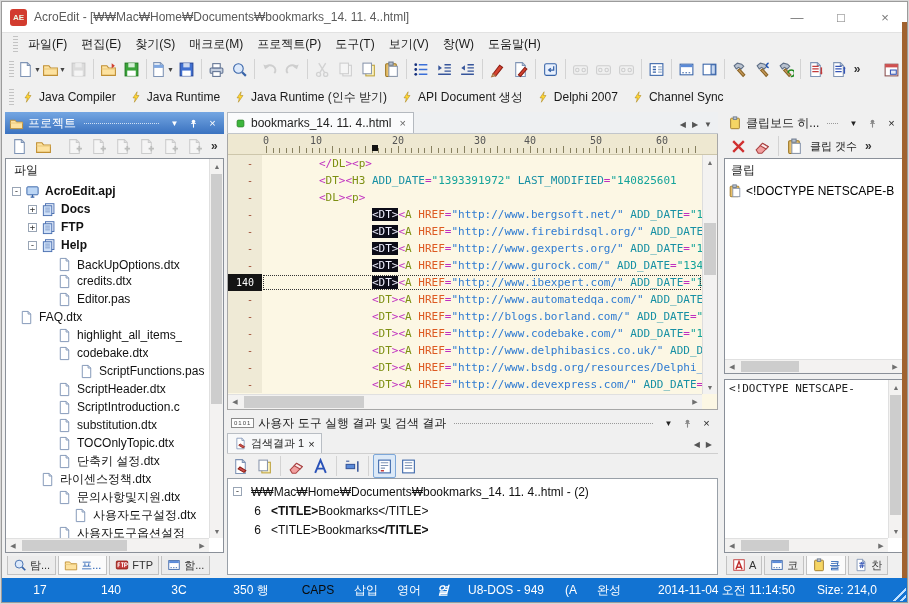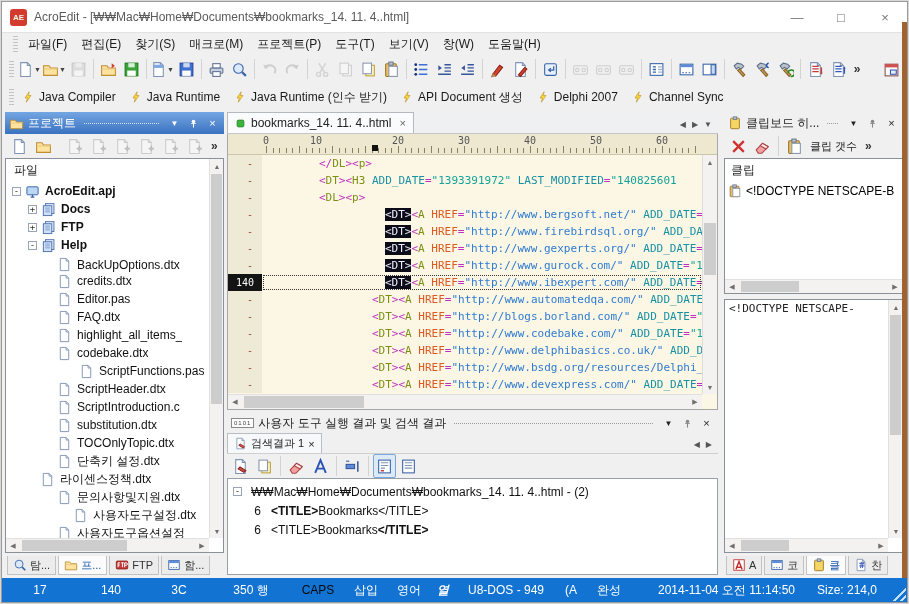--- a/index.html
+++ b/index.html
@@ -82,39 +82,39 @@
   .codelines{position:absolute;top:0;left:0;right:15px;bottom:0;overflow:hidden;}
   .crow{height:17px;display:flex;align-items:stretch;}
   .gut{width:34px;flex:none;background:#efead6;color:#9c4a32;font-family:"DejaVu Sans Mono",monospace;
     font-size:10px;display:flex;align-items:center;justify-content:flex-end;padding-right:9px;}
   .gut.cur{background:#141414;color:#fff;justify-content:center;padding-right:0;font-size:10px;}
   .ctext{margin:0;padding:1px 0 0 4px;font-family:"DejaVu Sans Mono",monospace;font-size:11px;line-height:16px;
     white-space:pre;color:#333;flex:1;overflow:hidden;}
   .ctext.curline{outline:1px dotted #333;outline-offset:-2px;}
   .tk-p{color:#bf2fbf;} .tk-t{color:#7d8f12;} .tk-ao{color:#dd5a22;}
   .tk-at{color:#1790a4;} .tk-su{color:#2e7bd2;} .tk-sn{color:#13a39a;}
-  .tk-sel{background:#0c0c18;color:#efefff;margin-left:13px;}
+  .tk-sel{background:#0c0c18;color:#efefff;}
   .ed-vsb{position:absolute;top:0;right:0;bottom:0;width:15px;background:#f3f2f1;border-left:1px solid #ddd;}
   .ed-hsb{height:15px;flex:none;}
   
   .bpanel{flex:1;display:flex;flex-direction:column;margin-top:3px;min-height:0;}
   .badge0101{font-size:6px;border:1px solid #8a8a8a;background:#fdfdfd;color:#444;padding:1px 2px;letter-spacing:1px;flex:none;}
   .btabrow{height:21px;display:flex;align-items:flex-end;border-bottom:1px solid #cfcfcf;}
   .btab{display:flex;align-items:center;gap:4px;background:#f7f8f9;border:1px solid #b9bec4;border-bottom:none;height:20px;padding:0 6px;font-size:11px;color:#222;}
   .btab svg{width:13px;height:13px;}
   .btb{height:24px;display:flex;align-items:center;gap:1px;padding:0 2px;}
   .tbi.pressed{border:1px solid #7da7d8;background:#dce9f7;}
   .bres{flex:1;background:#fff;border:1px solid #99a0a8;font-size:12px;color:#111;padding:3px 5px;overflow:hidden;min-height:0;}
   .bres-file{display:flex;align-items:center;gap:5px;height:19px;white-space:nowrap;}
   .bres-m{display:flex;gap:0;height:19px;align-items:center;padding-left:14px;white-space:nowrap;}
   .bres-m .ln{width:14px;text-align:right;margin-right:10px;flex:none;}
   .bres-m b{font-weight:bold;}
   
   .panelR{width:186px;flex:none;display:flex;flex-direction:column;padding:1px 4px 0 3px;}
-  .clipbox{height:136px;flex:none;background:#fff;border:1px solid #8a9099;display:flex;flex-direction:column;font-size:12px;overflow:hidden;}
+  .clipbox{height:216px;flex:none;background:#fff;border:1px solid #8a9099;display:flex;flex-direction:column;font-size:12px;overflow:hidden;}
   .clip-colhdr{padding:3px 6px;color:#222;}
   .clip-item{display:flex;align-items:center;gap:4px;padding:0 3px;height:18px;white-space:nowrap;overflow:hidden;}
   .clip-item svg{width:14px;height:14px;flex:none;}
   .clip-fill{flex:1;}
   .prevbox{flex:1;margin-top:5px;background:#fff;border:1px solid #8a9099;position:relative;overflow:hidden;min-height:0;}
   .prevtext{position:absolute;top:2px;left:4px;right:16px;font-family:"DejaVu Sans Mono",monospace;font-size:11px;color:#222;white-space:pre;}
   .cntlabel{font-size:11px;color:#222;padding:0 3px;white-space:nowrap;}
   
   .statusbar{position:absolute;left:0;right:0;bottom:0;height:24px;background:#1273d2;display:flex;align-items:center;
     color:#fff;font-size:12px;padding:0 4px;}
@@ -812,21 +812,21 @@
             </div>
             <div class="trow" style="padding-left: 38px;">
               <span class="exp none"></span>
               <span class="icn ticon">
                 <svg viewBox="0 0 16 16" width="15" height="15">
                   <use href="#s-page"></use>
                 </svg>
               </span>
               <span class="lbl">Editor.pas</span>
             </div>
-            <div class="trow" style="padding-left: 38px;">
+            <div class="trow" style="">
               <span class="exp none"></span>
               <span class="icn ticon">
                 <svg viewBox="0 0 16 16" width="15" height="15">
                   <use href="#s-page"></use>
                 </svg>
               </span>
               <span class="lbl">FAQ.dtx</span>
             </div>
             <div class="trow" style="padding-left: 38px;">
               <span class="exp none"></span>
@@ -1066,21 +1066,21 @@
             <span class="tick" style="left: 427.4px; height: 5px;"></span>
             <span class="tick" style="left: 434px; height: 7px;"></span>
             <span class="tick" style="left: 440.6px; height: 5px;"></span>
             <span class="tick" style="left: 447.2px; height: 5px;"></span>
             <span class="tick" style="left: 453.8px; height: 5px;"></span>
             <span class="tick" style="left: 460.4px; height: 5px;"></span>
             <span class="tick" style="left: 467px; height: 7px;"></span>
             <span class="num" style="left: 38px;">0</span>
             <span class="num" style="left: 88px;">10</span>
             <span class="num" style="left: 170px;">20</span>
-            <span class="num" style="left: 236px;">30</span>
+            <span class="num" style="left: 252px;">30</span>
             <span class="num" style="left: 302px;">40</span>
             <span class="num" style="left: 368px;">50</span>
             <span class="num" style="left: 434px;">60</span>
             <span class="caret" style="left: 143.6px;"></span>
           </div>
         <div class="codearea">
           <div class="codelines" id="codelines">
               <div class="crow">
                 <div class="gut">-</div>
                 <pre class="ctext"><span class="tk-d">        </span><span class="tk-p">&lt;/</span><span class="tk-t">DL</span><span class="tk-p">&gt;</span><span class="tk-p">&lt;</span><span class="tk-t">p</span><span class="tk-p">&gt;</span></pre>

